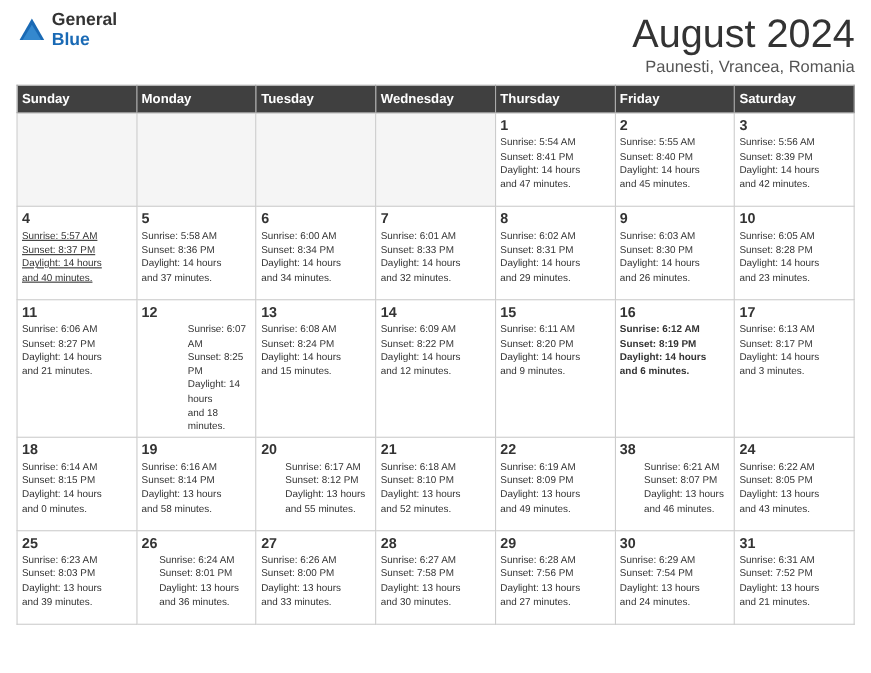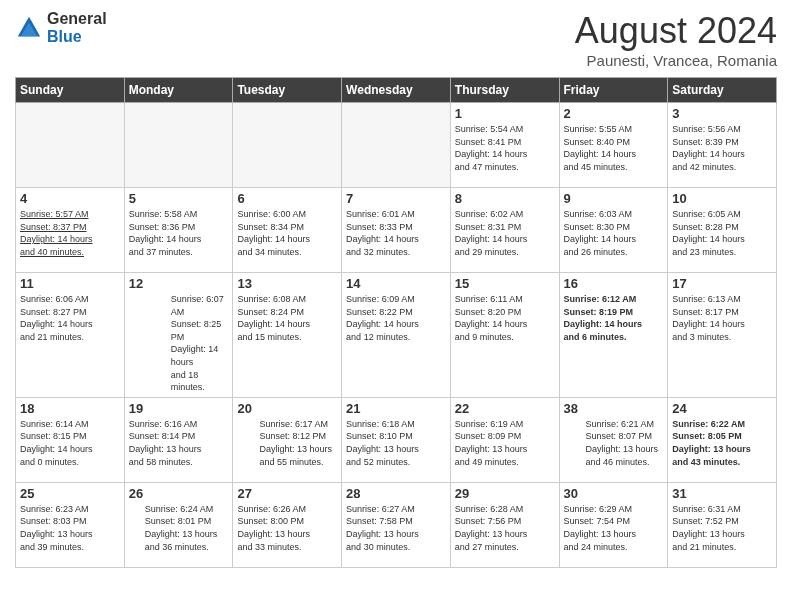--- a/index.html
+++ b/index.html
@@ -280,21 +280,21 @@
           </td>
           <td>
             <div class="day-number">38</div>
             <div class="day-info" style="white-space: pre-line; margin-left: 22px;">Sunrise: 6:21 AM
 Sunset: 8:07 PM
 Daylight: 13 hours
 and 46 minutes.</div>
           </td>
           <td>
             <div class="day-number">24</div>
-            <div class="day-info" style="white-space: pre-line; font-weight: bold;">Sunrise: 6:22 AM
+            <div class="day-info" style="white-space: pre-line;">Sunrise: 6:22 AM
 Sunset: 8:05 PM
 Daylight: 13 hours
 and 43 minutes.</div>
           </td>
         </tr>
         <tr>
           <td>
             <div class="day-number">25</div>
             <div class="day-info" style="white-space: pre-line;">Sunrise: 6:23 AM
 Sunset: 8:03 PM

